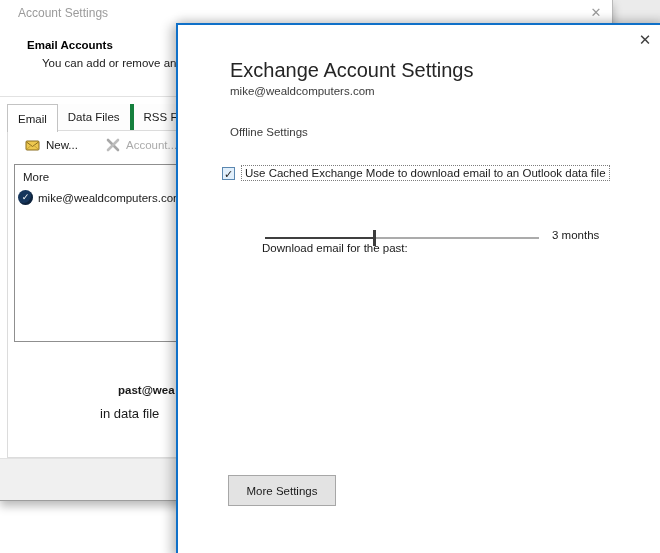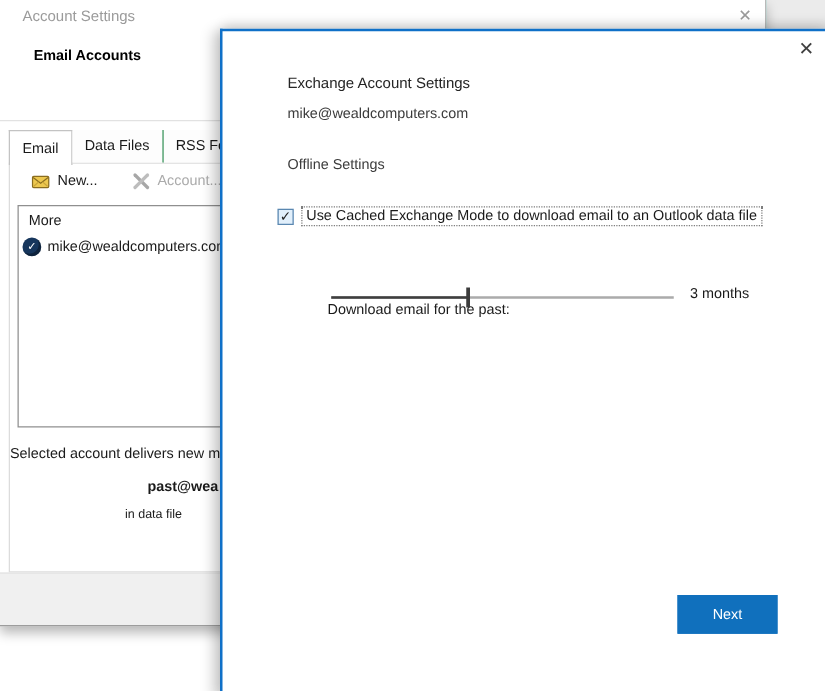--- a/index.html
+++ b/index.html
@@ -16,21 +16,21 @@
     box-shadow:0 5px 9px rgba(0,0,0,0.28); }
   .bgw-title { position:absolute; left:18px; top:6px; font-size:12px; color:#9b9b9b; }
   .bgw-close { position:absolute; left:586px; top:4px; width:20px; height:18px; text-align:center;
     font-size:13px; color:#9a9a9a; line-height:18px; cursor:default; }
   .bgw-heading { position:absolute; left:27px; top:39px; font-size:11.5px; font-weight:bold; color:#000; }
   .bgw-subheading { position:absolute; left:42px; top:57px; font-size:11.5px; color:#1a1a1a; white-space:nowrap; }
   .bgw-sep { position:absolute; left:0; top:96px; width:613px; height:1px; background:#e2e2e2; }
 
   .tabbar { position:absolute; left:7px; top:104px; display:flex; z-index:2; }
   .tab { height:26px; padding:0 10px; font-size:11.5px; color:#1a1a1a; display:flex; align-items:center;
-    background:#fdfdfd; border-right:1px solid #15803d; white-space:nowrap; }
+    background:#fdfdfd; border-right:4px solid #15803d; white-space:nowrap; }
   .tab.active { background:#ffffff; border:1px solid #c3c3c3; border-bottom:none; height:28px; }
 
   .tab-panel { position:absolute; left:7px; top:130px; width:605px; height:328px;
     border:1px solid #dcdcdc; background:#ffffff; }
 
   .toolbar { position:absolute; left:14px; top:134px; display:flex; align-items:center; height:22px; }
   .tool-item { display:flex; align-items:center; gap:5px; font-size:11.5px; color:#1a1a1a; white-space:nowrap;padding-left:11px; }
   .tool-item.disabled { color:#ababab; }
   .tool-item + .tool-item { margin-left:16px; }
   .tool-icon { width:16px; height:16px; display:inline-block; }
@@ -39,32 +39,32 @@
     border:1px solid #8f8f8f; background:#ffffff; }
   .list-header { position:absolute; left:8px; top:6px; font-size:11.5px; color:#1a1a1a; }
   .list-row { position:absolute; left:3px; top:25px; display:flex; align-items:center; gap:5px;
     font-size:11.5px; color:#1a1a1a; white-space:nowrap; }
   .acct-icon { width:15px; height:15px; border-radius:50%; background:#16365c; color:#fff;
     font-size:9px; line-height:15px; text-align:center; font-weight:bold;
     box-shadow:inset -2px -2px 0 rgba(0,0,0,0.35); }
 
   .status-line { position:absolute; left:8px; top:357px; font-size:11.5px; color:#1a1a1a; white-space:nowrap; }
   .delivery-acct { position:absolute; left:118px; top:384px; font-size:11.5px; font-weight:bold; color:#1a1a1a; white-space:nowrap; }
-  .delivery-file { position:absolute; left:100px; top:406px; font-size:10px; color:#1a1a1a; white-space:nowrap; }
+  .delivery-file { position:absolute; left:100px; top:406px; font-size:13px; color:#1a1a1a; white-space:nowrap; }
 
   .btn-strip { position:absolute; left:0; top:458px; width:612px; height:42px;
     background:#f0f0f0; border-top:1px solid #e2e2e2; }
 
   
   .dialog { position:absolute; left:176px; top:23px; width:492px; height:538px; background:#ffffff;
     border-top:2px solid #0f70c8; border-left:2px solid #0f70c8; z-index:10;
     box-shadow:-8px 0 10px -2px rgba(0,0,0,0.20), 0 -6px 9px -2px rgba(0,0,0,0.14); }
   .dlg-close { position:absolute; left:455px; top:4px; width:24px; height:22px; text-align:center;
     line-height:22px; font-size:15px; color:#404040; cursor:default; }
-  .dlg-title { position:absolute; left:52px; top:34px; font-size:12px; color:#252525; }
+  .dlg-title { position:absolute; left:52px; top:34px; font-size:20px; color:#252525; }
   .dlg-subtitle { position:absolute; left:52px; top:60px; font-size:11.5px; color:#3b3b3b; }
   .dlg-section { position:absolute; left:52px; top:101px; font-size:11.5px; color:#3b3b3b; }
 
   .chk-row { position:absolute; left:44px; top:140px; display:flex; align-items:center; }
   .checkbox { width:13px; height:13px; background:#e1effb; border:1px solid #5a87b0;
     color:#222; font-size:11px; line-height:12px; text-align:center; font-weight:bold; }
   .chk-label { margin-left:6px; font-size:11.5px; color:#1a1a1a; border:1px dotted #7d7d7d;
     padding:1px 3px; white-space:nowrap; }
 
   .dl-label { position:absolute; left:84px; top:181px; font-size:11.5px; color:#1a1a1a;margin-top:36px; }
@@ -85,20 +85,21 @@
 
 <div class="stage">
 
   <div class="behind-strip"></div>
 
   <div class="bg-window">
     <div class="bgw-title">Account Settings</div>
     <div class="bgw-close">✕</div>
 
     <div class="bgw-heading">Email Accounts</div>
+    <div class="bgw-subheading">You can add or remove an</div>
     <div class="bgw-sep"></div>
 
     <div class="tabbar">
       <div class="tab active">Email</div>
       <div class="tab">Data Files</div>
       <div class="tab">RSS Feeds</div>
     </div>
 
     <div class="tab-panel"></div>
 
@@ -136,21 +137,20 @@
     </div>
 
     <div class="list-box">
       <div class="list-header">More</div>
       <div class="list-row">
         <span class="acct-icon">✓</span>
         <span>mike@wealdcomputers.com</span>
       </div>
     </div>
 
-    <div class="status-line">Selected account delivers new m</div>
     <div class="delivery-acct">past@wea</div>
     <div class="delivery-file">in data file</div>
 
     <div class="btn-strip"></div>
   </div>
 
   <div class="dialog">
     <div class="dlg-close">✕</div>
     <div class="dlg-title">Exchange Account Settings</div>
     <div class="dlg-subtitle">mike@wealdcomputers.com</div>
@@ -162,16 +162,16 @@
     </div>
 
     <div class="dl-label">Download email for the past:</div>
     <div class="slider">
       <div class="track"></div>
       <div class="fill" style="width:109px"></div>
       <div class="thumb" style="left:108px"></div>
     </div>
     <div class="slider-value">3 months</div>
 
-    <div class="btn btn-next">Next</div>
+    <div class="btn btn-more">More Settings</div>
   </div>
 
 </div>
 
 </body></html>

